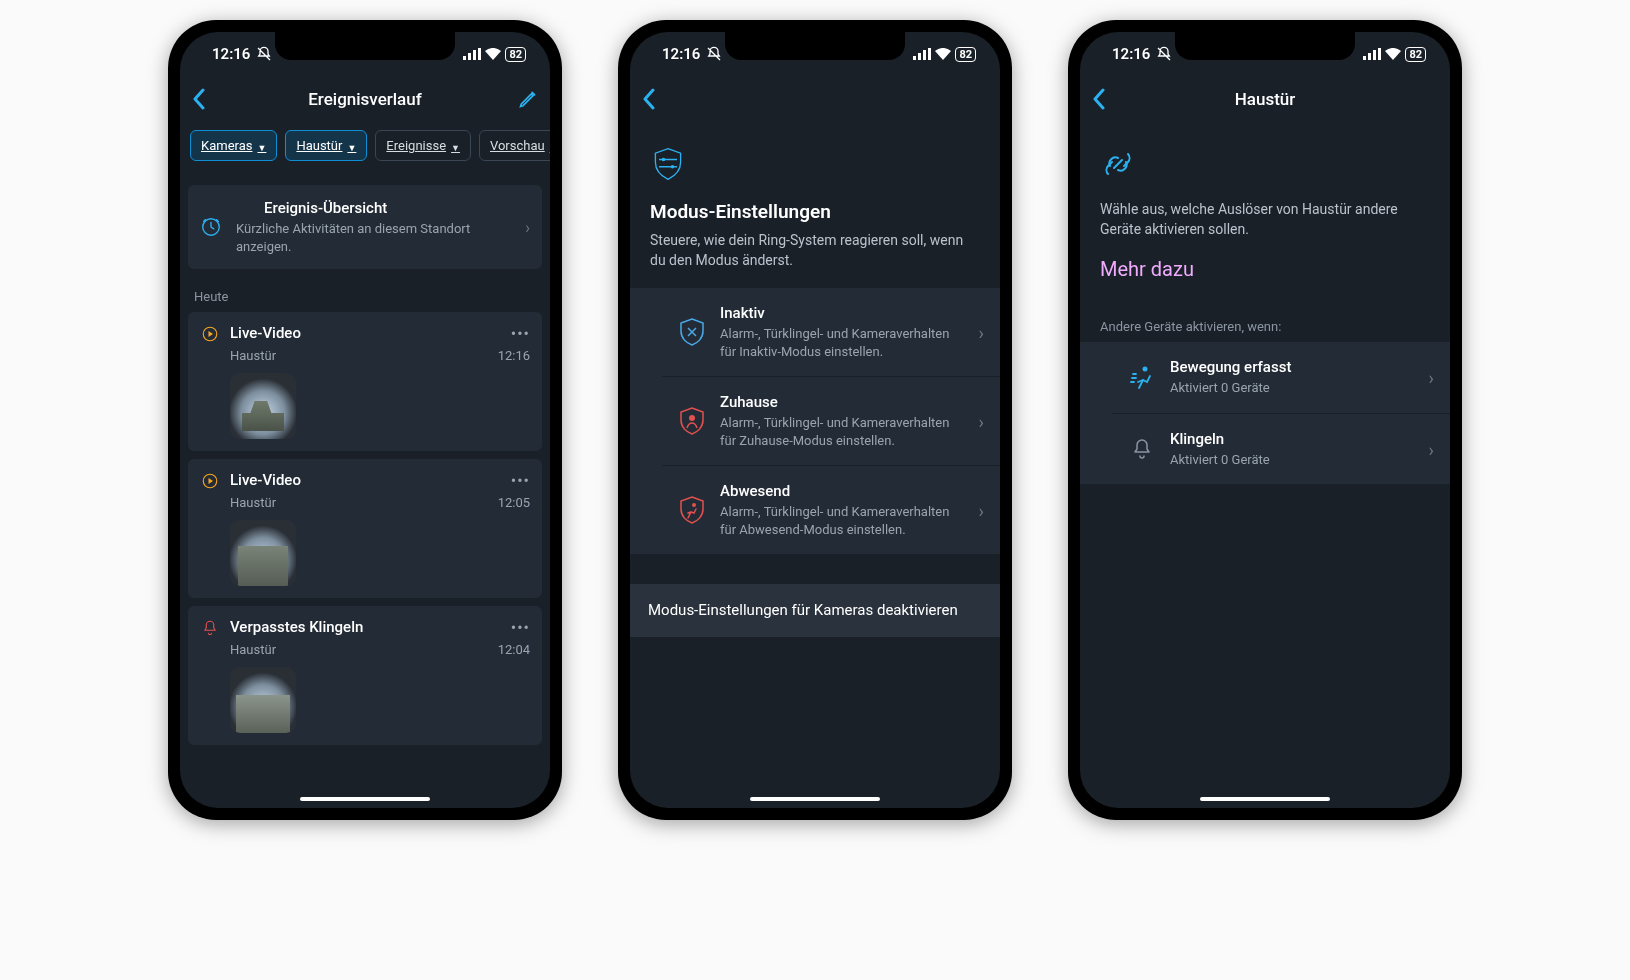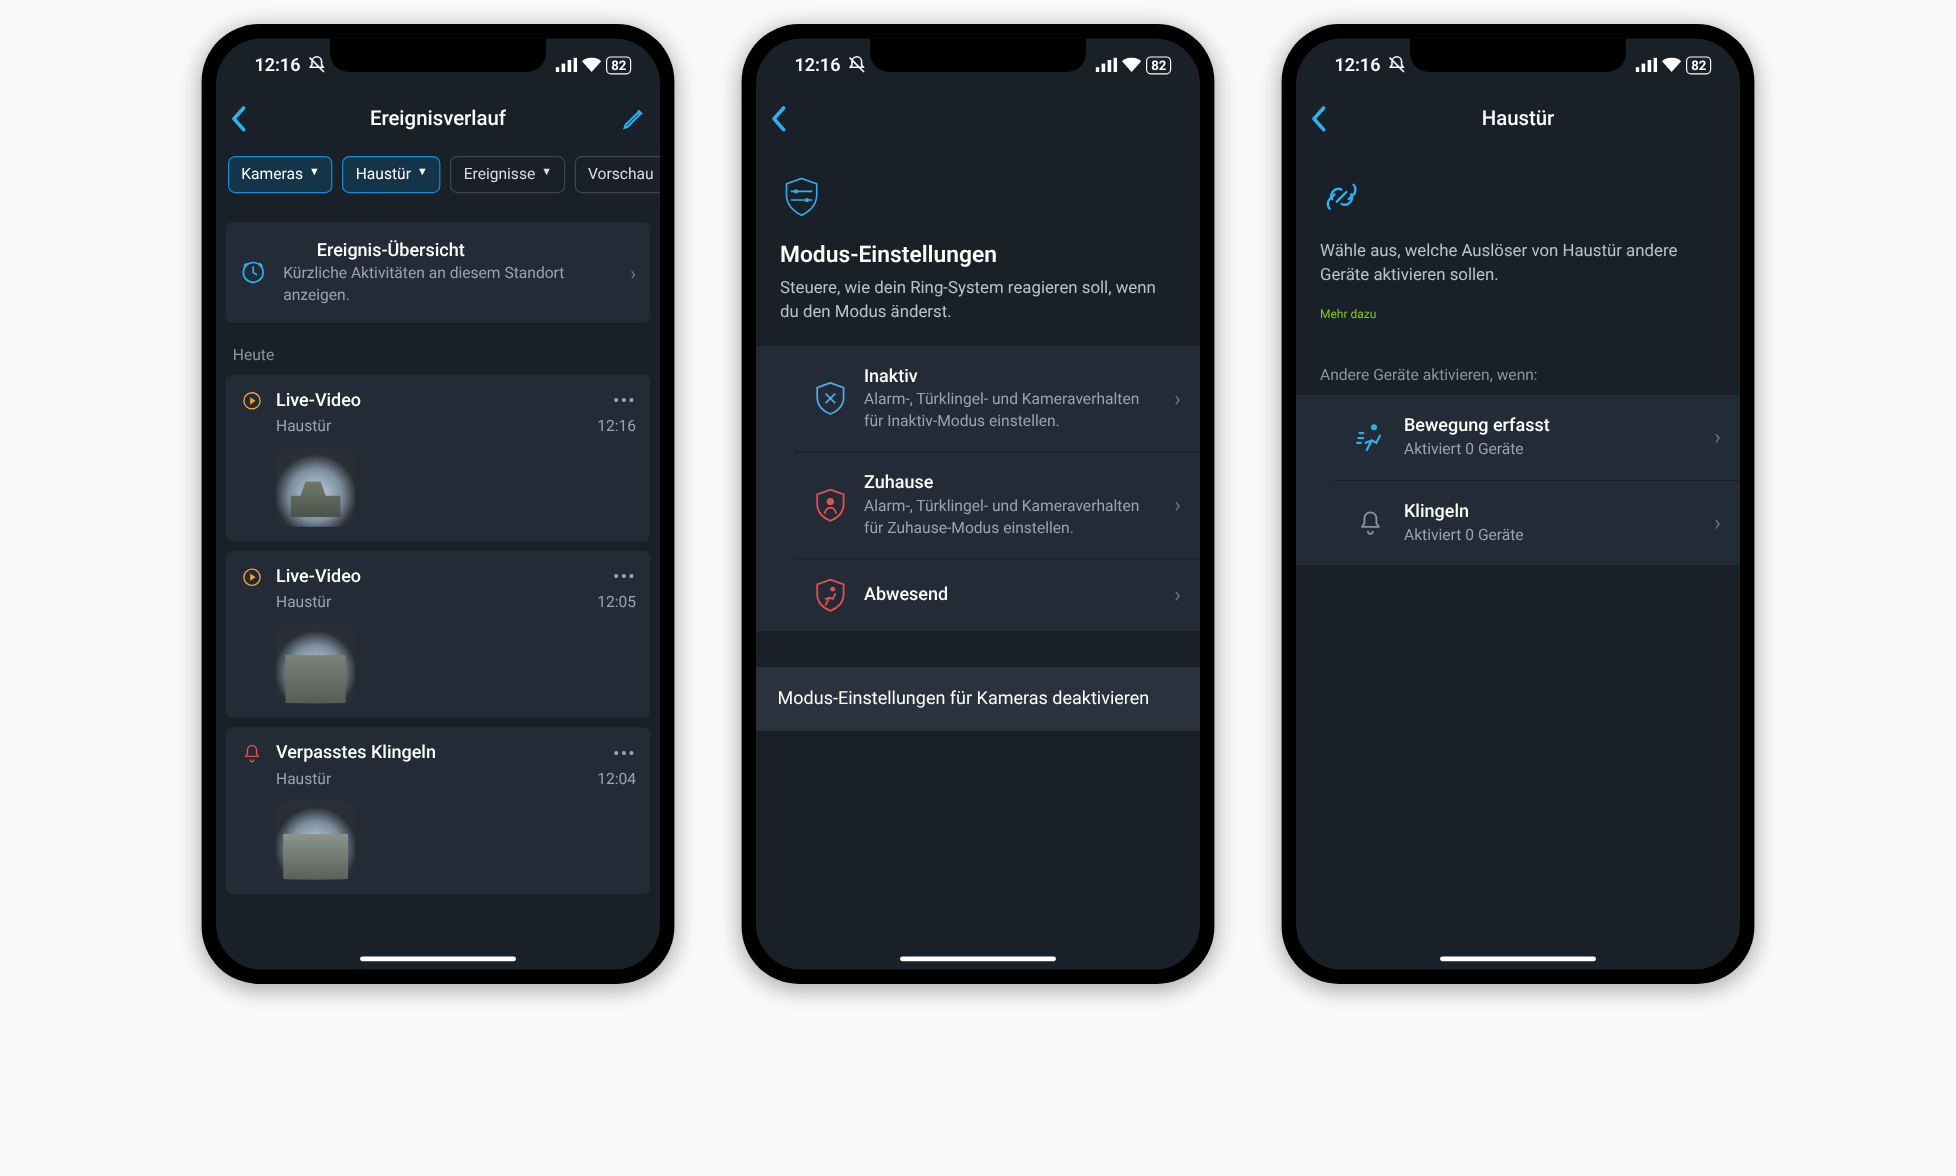--- a/index.html
+++ b/index.html
@@ -96,25 +96,26 @@
     gap: 8px;
     padding: 8px 10px 14px;
     overflow: hidden;
   }
   .chip {
     border: 1px solid #3a4654;
     border-radius: 6px;
     padding: 7px 10px;
     font-size: 13px;
     display: flex;
-    align-items: flex-start;
+    align-items: flex-end;
     gap: 5px;
     white-space: nowrap;
     background: #1a2028;
     color: #d8dde2;
+    text-decoration: underline;
   }
   .chip.active {
     border-color: #0f8ed6;
     background: #143449;
     color: #fff;
   }
   .chip .caret { font-size: 9px; }
   .card {
     background: #232b36;
     margin: 10px 8px 0;
@@ -195,21 +196,21 @@
     background: #fff;
     border-radius: 3px;
   }
   
   .header-block {
     padding: 24px 20px 18px;
   }
   .header-block .hicon { margin-bottom: 18px; }
   .header-block h2 { font-size: 19px; font-weight: 600; margin-bottom: 8px; }
   .header-block p { font-size: 14px; color: #bac2cb; line-height: 1.4; }
-  .header-block .link { color: #84cc16; font-size: 10px; margin-top: 18px; display: block; }
+  .header-block .link { color: #f0abfc; font-size: 20px; margin-top: 18px; display: block; }
   .list {
     background: #232b36;
     margin: 0;
     padding-left: 32px;
   }
   .list-item {
     display: flex;
     align-items: center;
     gap: 14px;
     padding: 16px 16px;
@@ -436,20 +437,21 @@
       <div class="list-item">
         <span class="li-icon">
           <svg width="26" height="28" viewBox="0 0 26 28">
               <path d="M13 1l11 4v8c0 7-5 12-11 14C7 25 2 20 2 13V5z" stroke="#e2514f" stroke-width="1.5" fill="none"></path>
               <circle cx="15" cy="9" r="2" fill="#e2514f"></circle>
               <path d="M9 22l3-6 3 1 2-4M12 16l-3 1" stroke="#e2514f" stroke-width="1.5" fill="none" stroke-linecap="round"></path>
             </svg>
         </span>
         <div class="li-body">
           <div class="li-title">Abwesend</div>
+          <div class="li-sub">Alarm-, Türklingel- und Kameraverhalten für Abwesend-Modus einstellen.</div>
         </div>
         <span class="li-chevron">›</span>
       </div>
     </div>
 
     <div class="footer-btn">Modus-Einstellungen für Kameras deaktivieren</div>
 
     <div class="home-indicator"></div>
   </div>
 </div>

